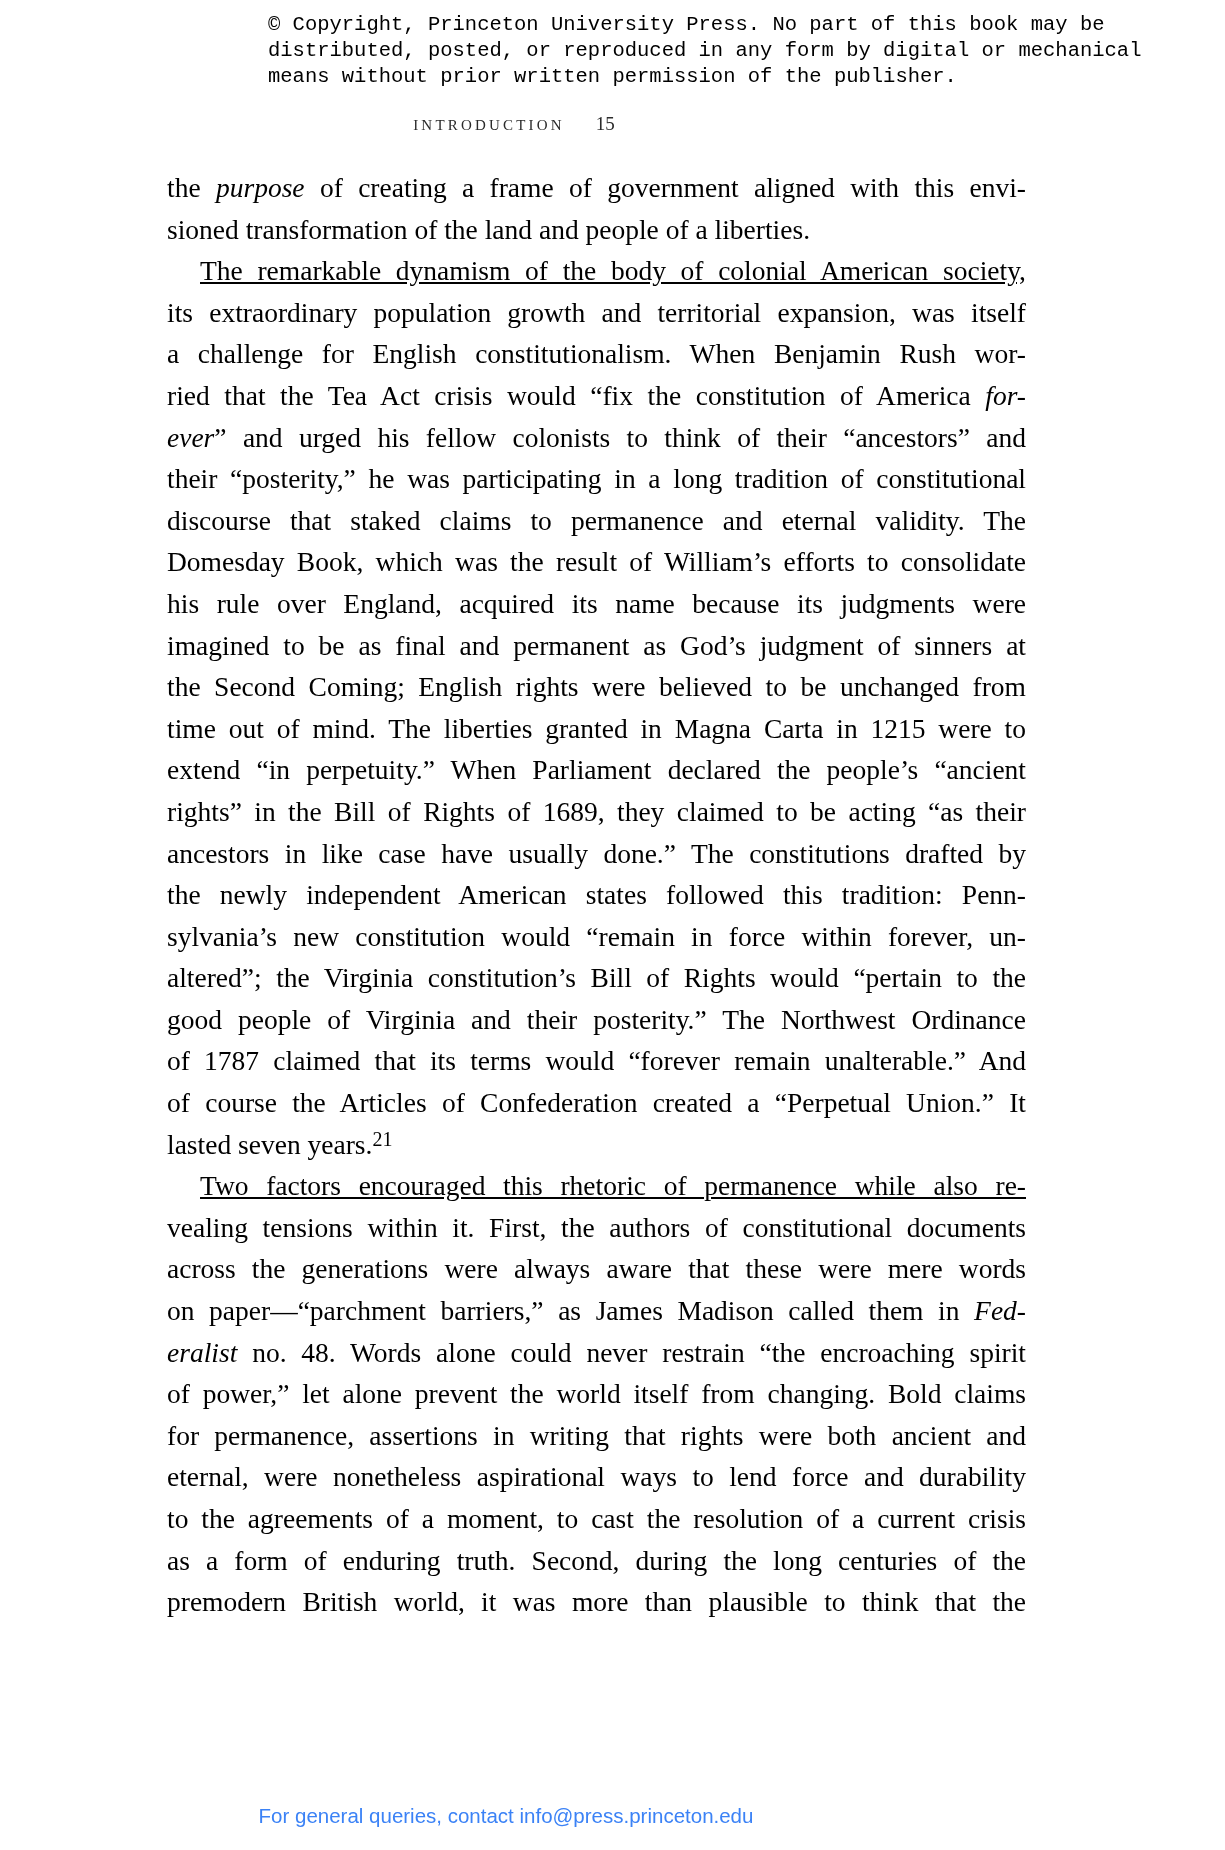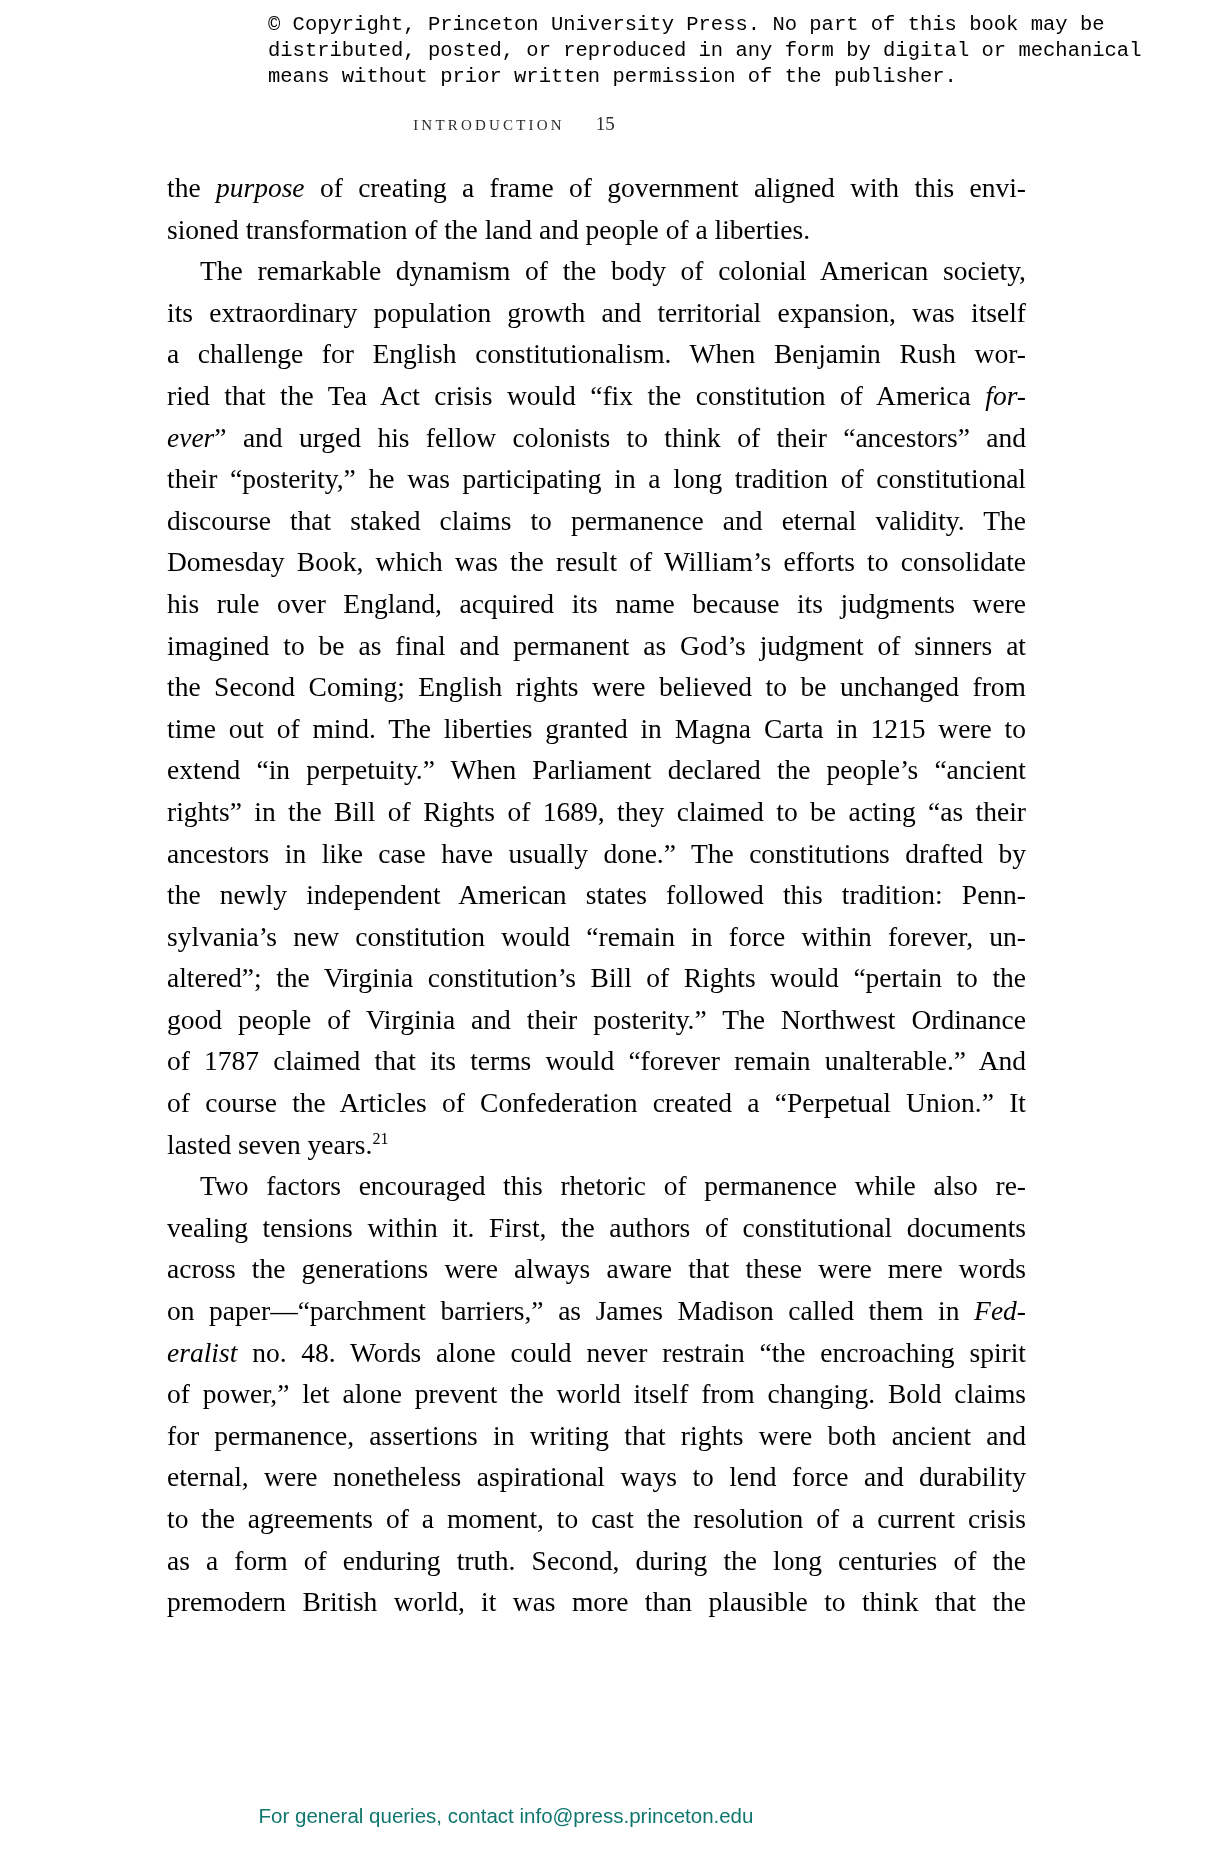--- a/index.html
+++ b/index.html
@@ -8,25 +8,25 @@
     font-family:Liberation Mono, monospace; font-size:20.5px; line-height:26px; color:#000; }
   .notice div { white-space:nowrap; }
   .running-head { position:absolute; top:113px; left:0; width:1028px; text-align:center;
     font-family:"Liberation Serif", serif; font-size:15px; letter-spacing:3.2px; color:#2a2a2a; }
   .running-head .title { margin-right:24px; }
   .running-head .num { font-size:19px; letter-spacing:0; }
   .body { position:absolute; left:167px; top:167px; width:859px;
     font-family:"Liberation Serif", serif; font-size:27.5px; color:#000000; }
   .line { height:41.6px; line-height:41.6px; text-align:justify; text-align-last:justify; white-space:nowrap; overflow:visible; }
   .line.last { text-align-last:left; }
-  .line.indent { padding-left:33px; }
+  .line.indent { padding-left:33px;text-decoration:underline; }
   .line i { font-style:italic; }
-  sup { font-size:16px; vertical-align:top; line-height:30px; }
+  sup { font-size:20px; vertical-align:top; line-height:30px; }
   .footer { position:absolute; left:0; width:1012px; top:1804px; text-align:center;
-    font-family:"Liberation Sans", sans-serif; font-size:20.5px; color:#0f766e; }
+    font-family:"Liberation Sans", sans-serif; font-size:20.5px; color:#3b82f6; }
 </style>
 </head>
 <body>
 
 <div class="notice">
   <div>© Copyright, Princeton University Press. No part of this book may be</div>
   <div>distributed, posted, or reproduced in any form by digital or mechanical</div>
   <div>means without prior written permission of the publisher.</div>
 </div>
 

